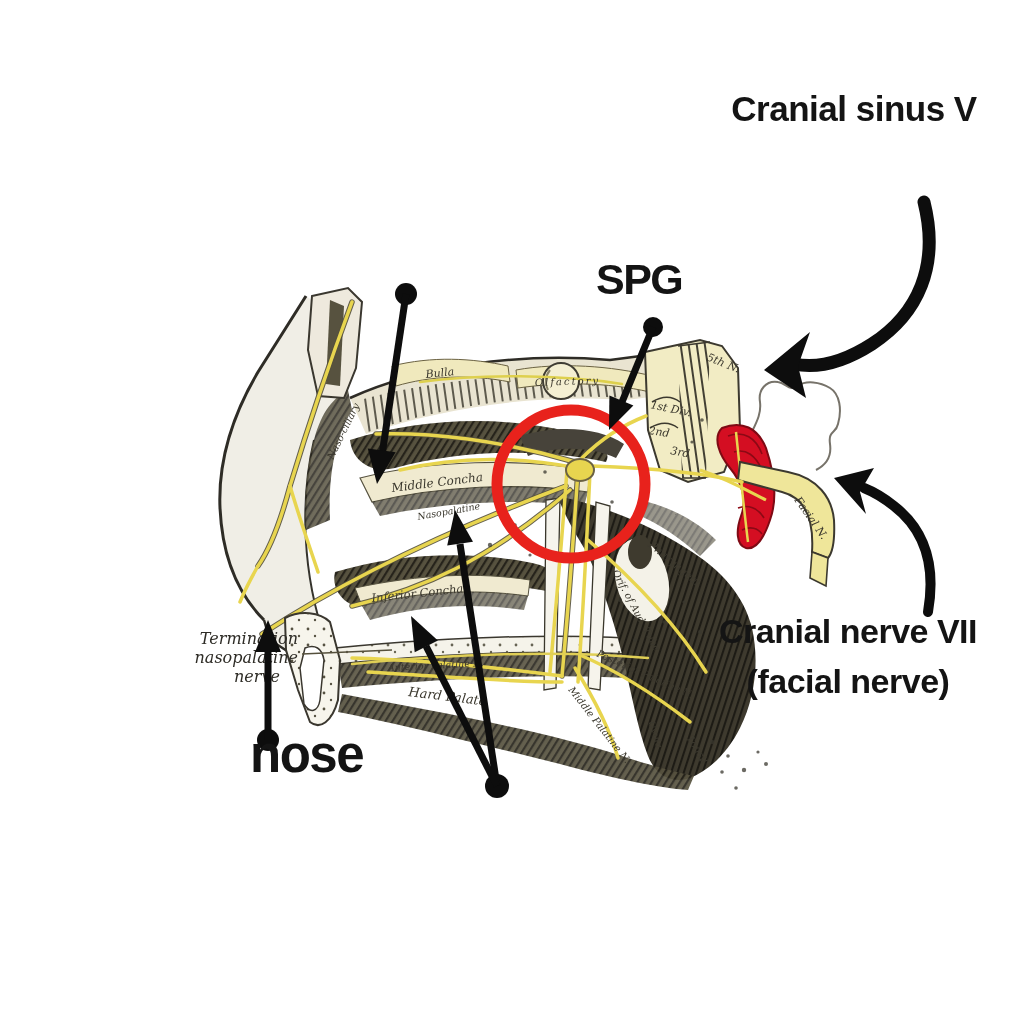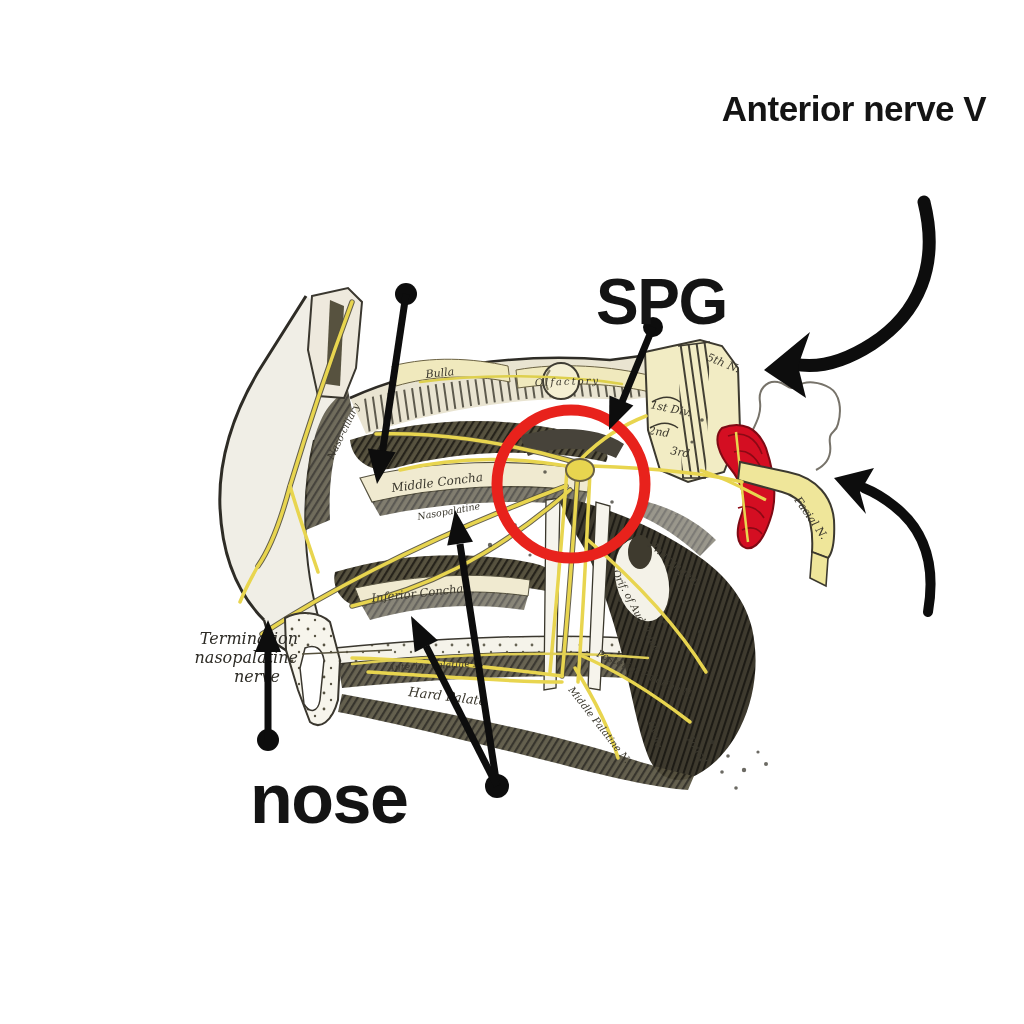--- a/index.html
+++ b/index.html
@@ -249,19 +249,23 @@
       <polygon points="764,370 810,332 798,366 806,398" stroke="none"></polygon>
     </g>
 
     <g>
       <path d="M928,612 C936,566 925,530 894,506 C884,498 874,492 864,488" fill="none" stroke-width="10" stroke-linecap="round"></path>
       <polygon points="834,478 874,468 860,492 866,514" stroke="none"></polygon>
     </g>
   </g>
 </svg>
 
-<div class="big" style="left:596px;top:270px;font-size:64px;">SPG</div>
+<div class="big" style="left:596px;top:258px;font-size:43px;">SPG</div>
 <div class="big cn" style="left:688px;top:84px;width:332px;">
-  <div>Anterior nerve V</div>
+  <div>Cranial sinus V</div>
 </div>
-<div class="big" style="left:250px;top:764px;font-size:70px;text-align:right;">nose</div>
-
+<div class="big cn" style="left:678px;top:606px;width:340px;font-size:34px;">
+  <div>Cranial nerve VII</div>
+  <div>(facial nerve)</div>
 </div>
+<div class="big" style="left:250px;top:729px;font-size:51px;text-align:right;">nose</div>
+
+</div>
 
 </body></html>

